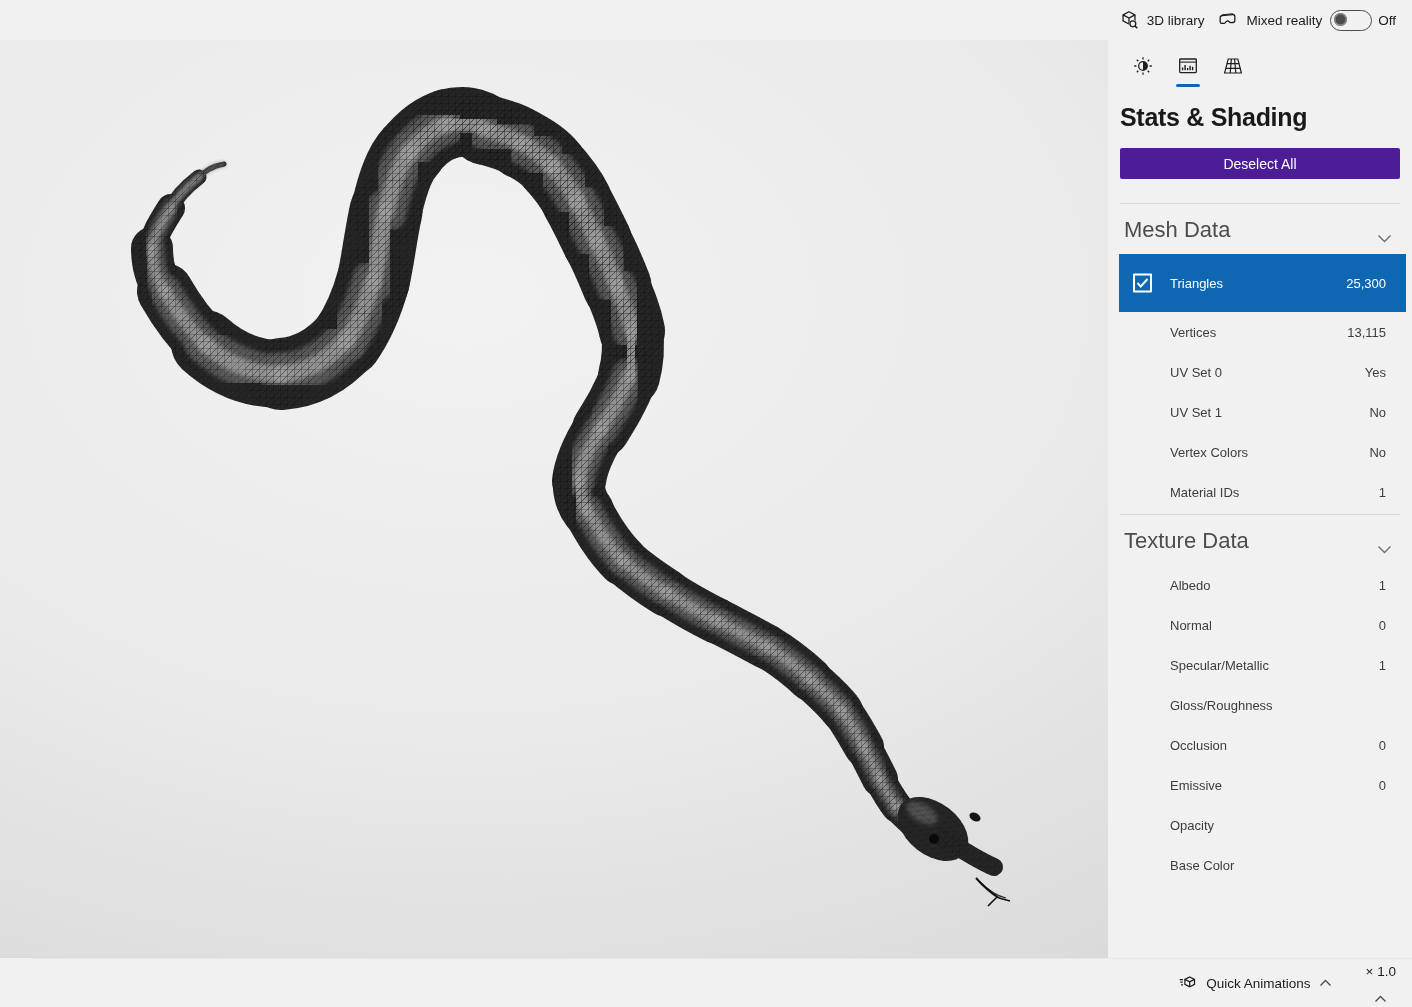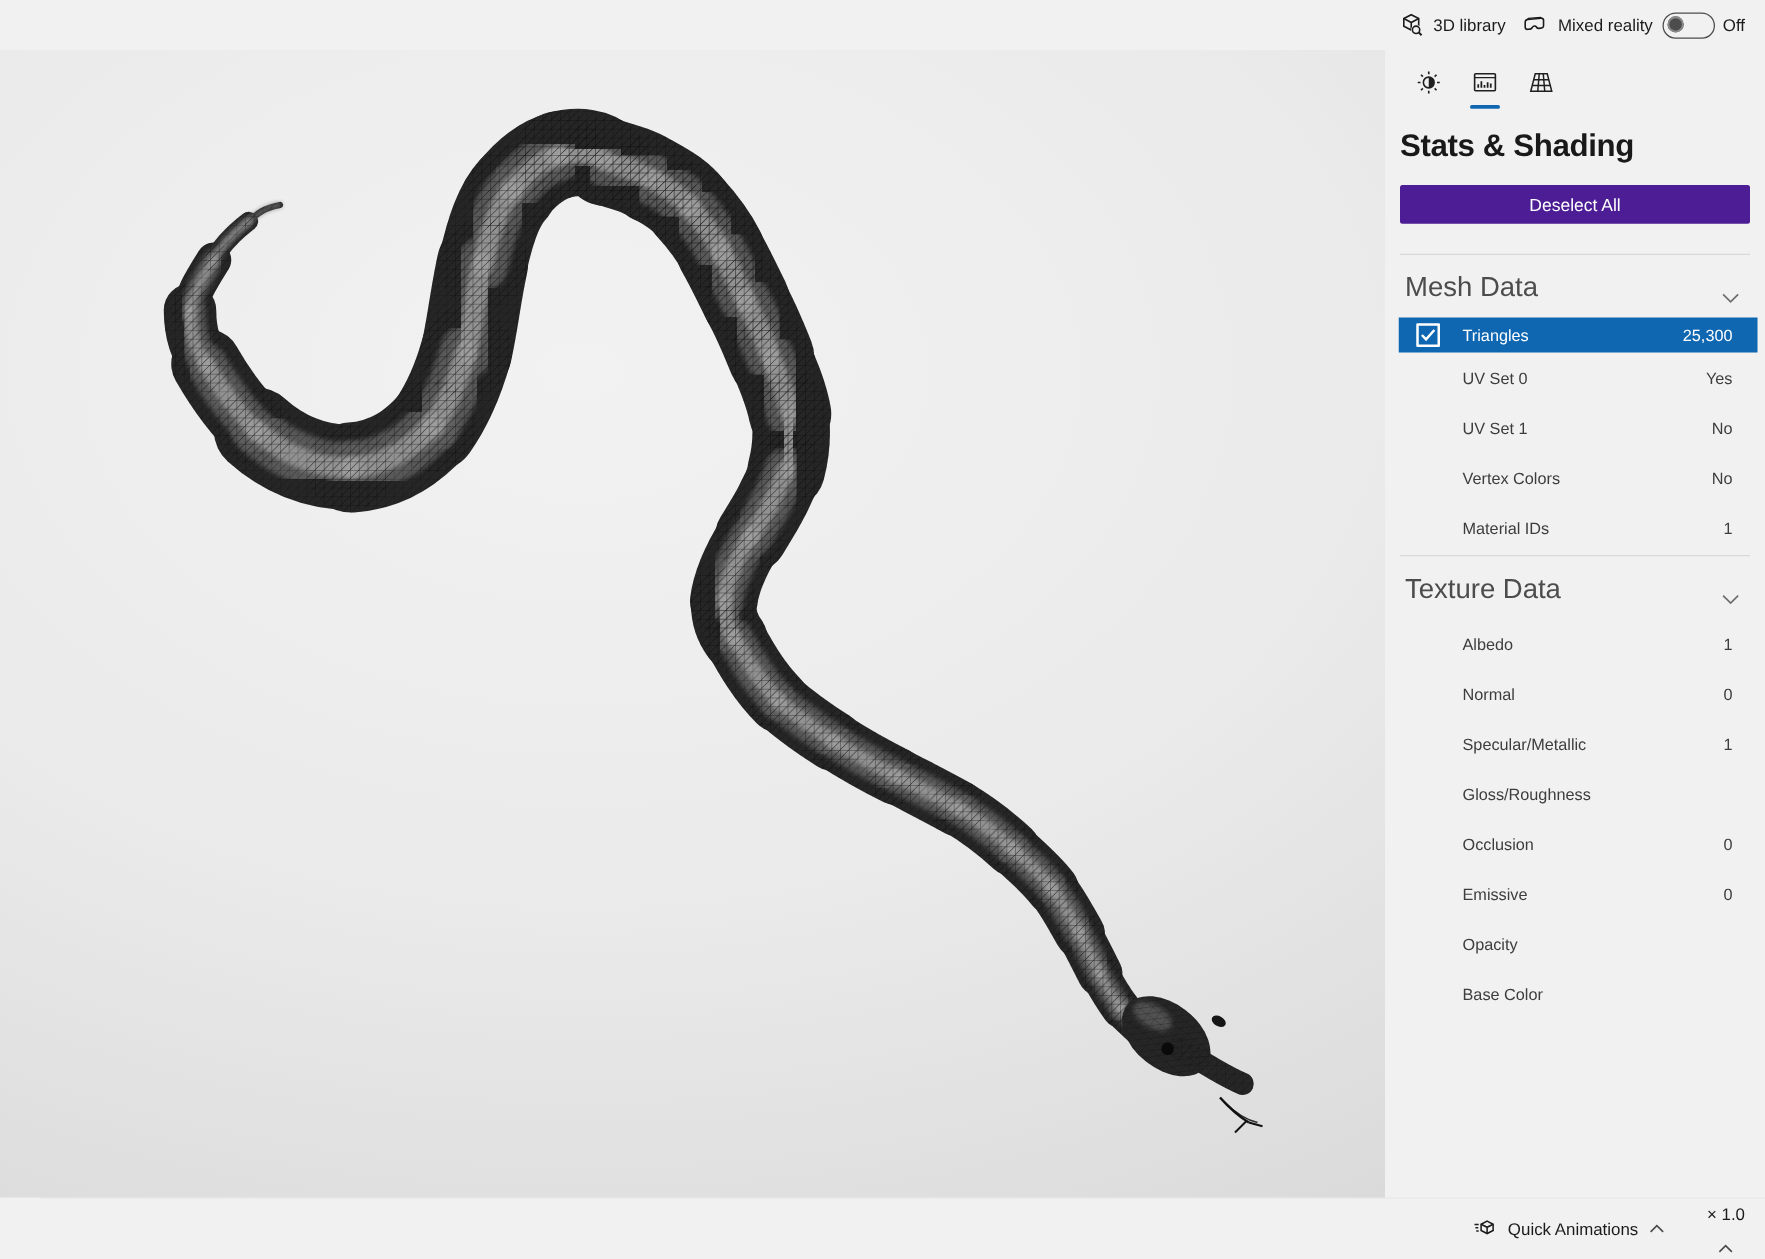--- a/index.html
+++ b/index.html
@@ -38,21 +38,21 @@
   .deselect-btn { width:100%; height:31px; background:#4c1d95; border:none; border-radius:2px;
     color:#fff; font-size:14px; font-family:inherit; cursor:pointer; }
   .divider { height:1px; background:#d9d9d9; margin-top:24px; }
   .section-header { display:flex; align-items:flex-end; justify-content:space-between;
     padding:13px 8px 11px 4px; font-size:22px; color:#4c4c4c; cursor:default; }
   .rows { display:flex; flex-direction:column; }
   .row { position:relative; height:40px; display:flex; align-items:center;
     font-size:13px; color:#3d3d3d; padding-right:14px; }
   .row .lbl { margin-left:50px; }
   .row .val { margin-left:auto; }
-  .row.selected { height:28px; background:#0f67b2; color:#fff; margin:0 -6px 0 -1px;
+  .row.selected { height:58px; background:#0f67b2; color:#fff; margin:0 -6px 0 -1px;
     padding-right:20px; }
   .row.selected .lbl { margin-left:51px; }
   .checkbox { position:absolute; left:14px; top:50%; transform:translateY(-50%);
     width:19px; height:19px; border:2px solid #fff; border-radius:1px;
     display:flex; align-items:center; justify-content:center; }
 
   
   .bottombar { height:49px; flex:0 0 49px; background:#f1f1f1; border-top:1px solid #e7e7e7;
     display:flex; align-items:center; justify-content:flex-end; padding-right:14px;
     font-size:13.5px; color:#1b1b1b;margin-left:32px; }
@@ -291,20 +291,24 @@
           <div class="row selected">
             <span class="checkbox">
               <svg width="13" height="11" viewBox="0 0 13 11" fill="none" stroke="#fff" stroke-width="1.9">
                 <path d="M1.5,5.5 L4.8,9 L11.5,1.5"></path>
               </svg>
             </span>
             <span class="lbl">Triangles</span>
             <span class="val">25,300</span>
           </div>
           <div class="row">
+            <span class="lbl">Vertices</span>
+            <span class="val">13,115</span>
+          </div>
+          <div class="row">
             <span class="lbl">UV Set 0</span>
             <span class="val">Yes</span>
           </div>
           <div class="row">
             <span class="lbl">UV Set 1</span>
             <span class="val">No</span>
           </div>
           <div class="row">
             <span class="lbl">Vertex Colors</span>
             <span class="val">No</span>

